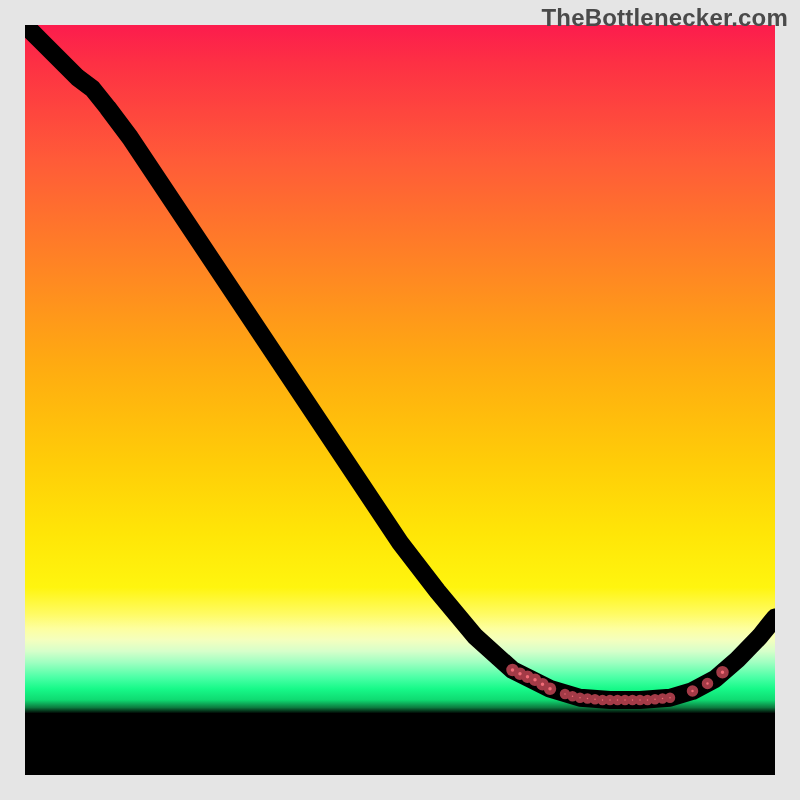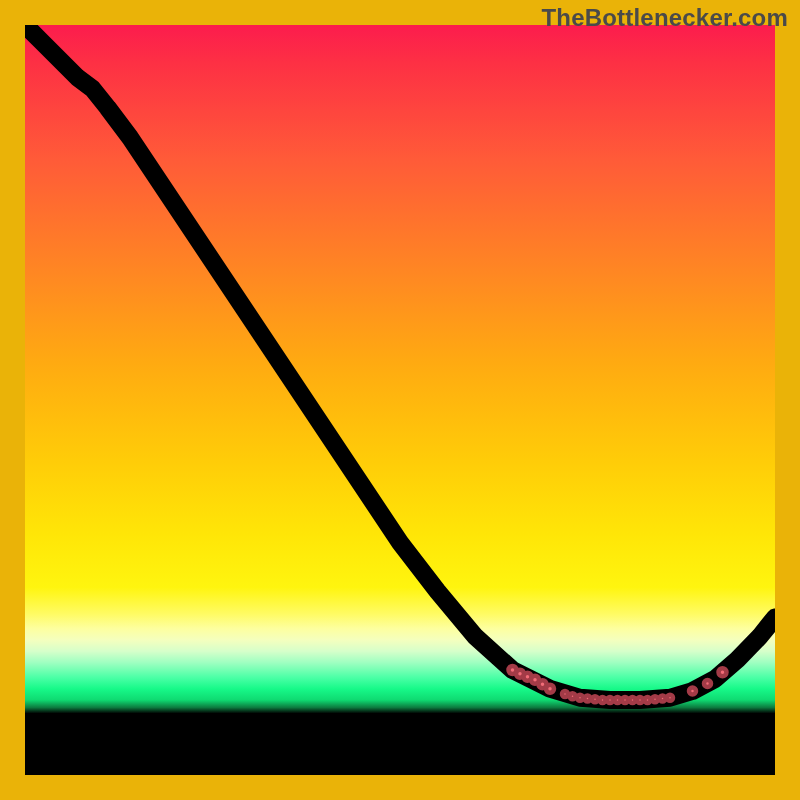--- a/index.html
+++ b/index.html
@@ -8,21 +8,21 @@
     width: 800px;
     height: 800px;
     background: #000000;
     overflow: hidden;
     font-family: Arial, Helvetica, sans-serif;
   }
   .frame {
     position: relative;
     width: 800px;
     height: 800px;
-    background: #eab308;
+    background: #e5e5e5;
   }
   .watermark {
     position: absolute;
     top: 4px;
     right: 12px;
     color: #4a4a4a;
     font-size: 24px;
     font-weight: 600;
     letter-spacing: 0.2px;
     z-index: 50;

